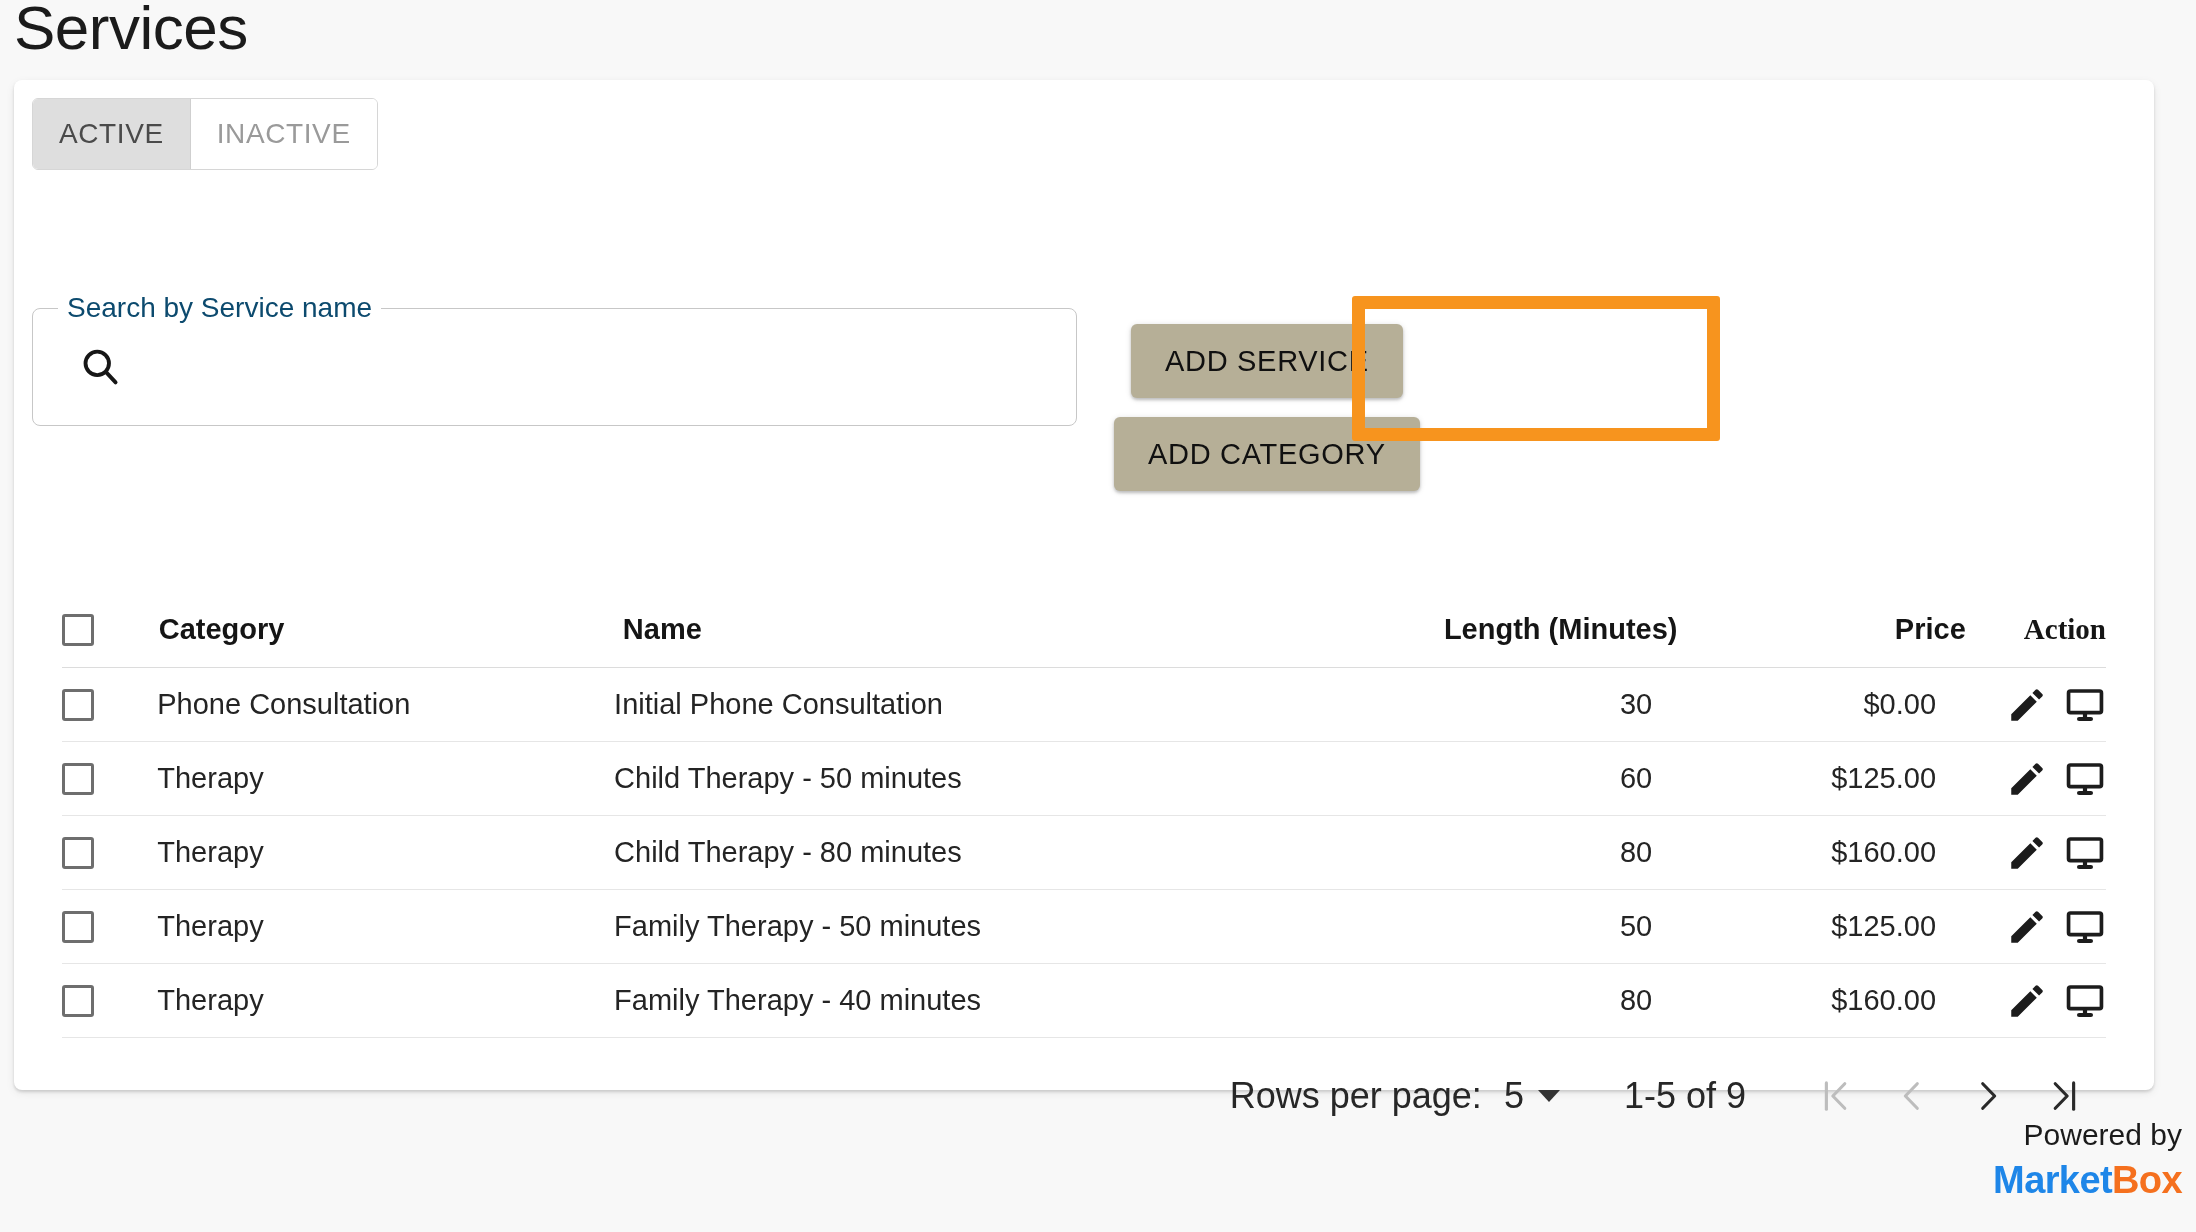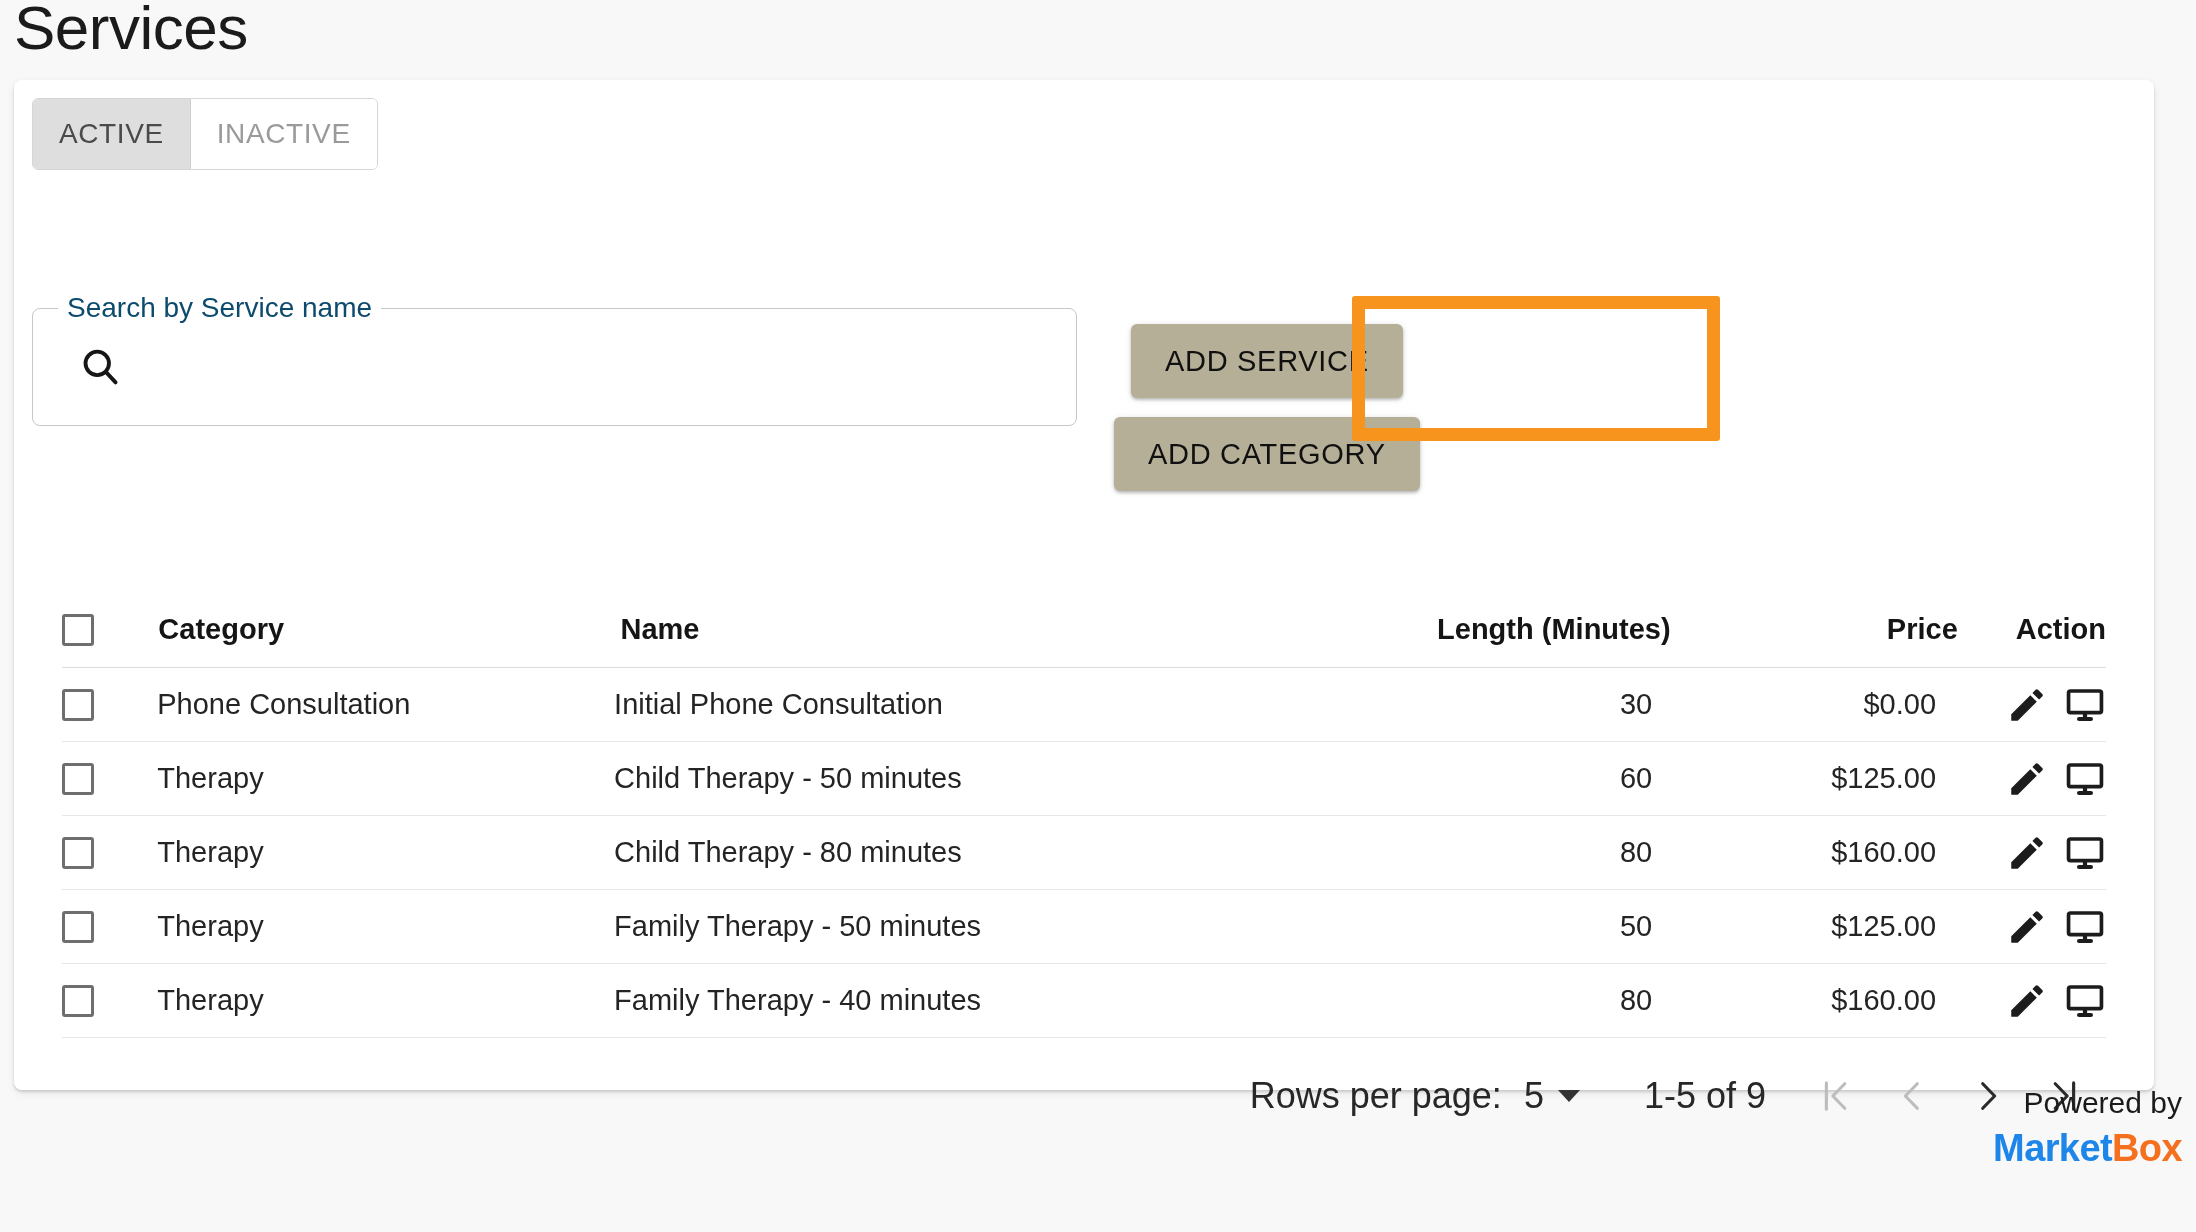--- a/index.html
+++ b/index.html
@@ -187,21 +187,21 @@
     height: 76px;
     border-bottom: 1px solid #dcdcdc;
   }
   .trow.last { border-bottom: 1px solid #e6e6e6; }
 
   .c-check { width: 98px; display: flex; align-items: center; }
   .c-cat   { width: 470px; }
   .c-name  { width: 680px; }
   .c-len   { width: 390px; text-align: right; padding-right: 2px; }
   .c-price { width: 290px; text-align: right; }
-  .c-act   { flex: 1; display: flex; align-items: center; justify-content: flex-start; gap: 16px; padding-left: 70px; }
+  .c-act   { flex: 1; display: flex; align-items: center; justify-content: flex-start; gap: 16px; padding-left: 70px; font-family: Liberation Serif, serif; }
 
   .trow.header .c-cat,
   .trow.header .c-name,
   .trow.header .c-len,
   .trow.header .c-price,
   .trow.header .c-act {
     font-weight: 700;
     font-size: 29px;
     color: #151515;
   }
@@ -256,38 +256,38 @@
     gap: 14px;
     cursor: pointer;
     margin-right: 64px;
   }
   .pg-caret {
     width: 0; height: 0;
     border-left: 11px solid transparent;
     border-right: 11px solid transparent;
     border-top: 12px solid #333;
   }
-  .pg-range { margin-right: 32px; }
+  .pg-range { margin-right: 52px; }
   .pg-btn {
     background: none; border: none; padding: 0;
     width: 76px; height: 76px;
     display: flex; align-items: center; justify-content: center;
     cursor: pointer;
     font-size: 42px;
     line-height: 1;
     color: #2a2a2a;
   }
   .pg-btn.disabled { color: #bdbdbd; cursor: default; }
   .pg-btn svg { display: block; }
 
   
   .footer {
     position: absolute;
     right: 14px;
-    top: 1084px;
+    top: 1116px;
     text-align: right;
     width: 300px;
   }
   .powered-by {
     font-size: 30px;
     color: #1b1b1b;
     line-height: 1.25;
   }
   .brand {
     font-size: 38px;

